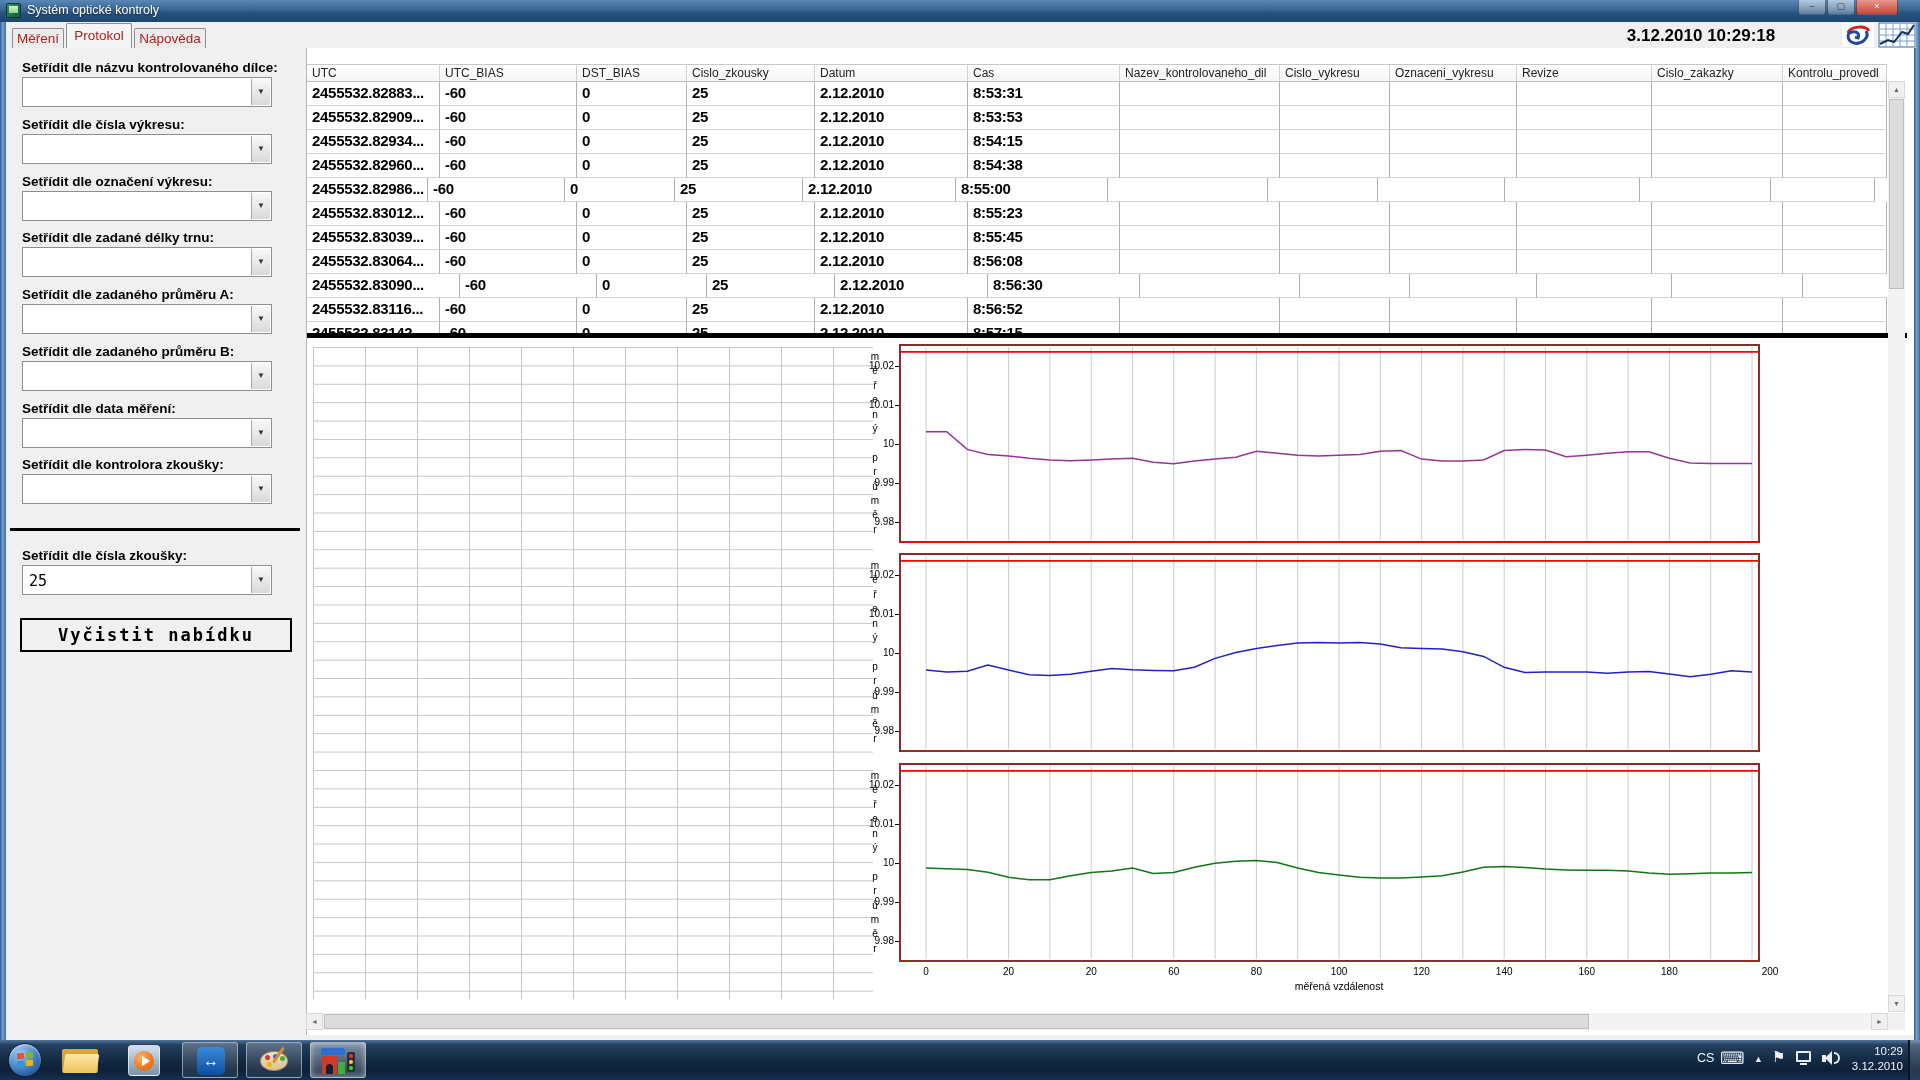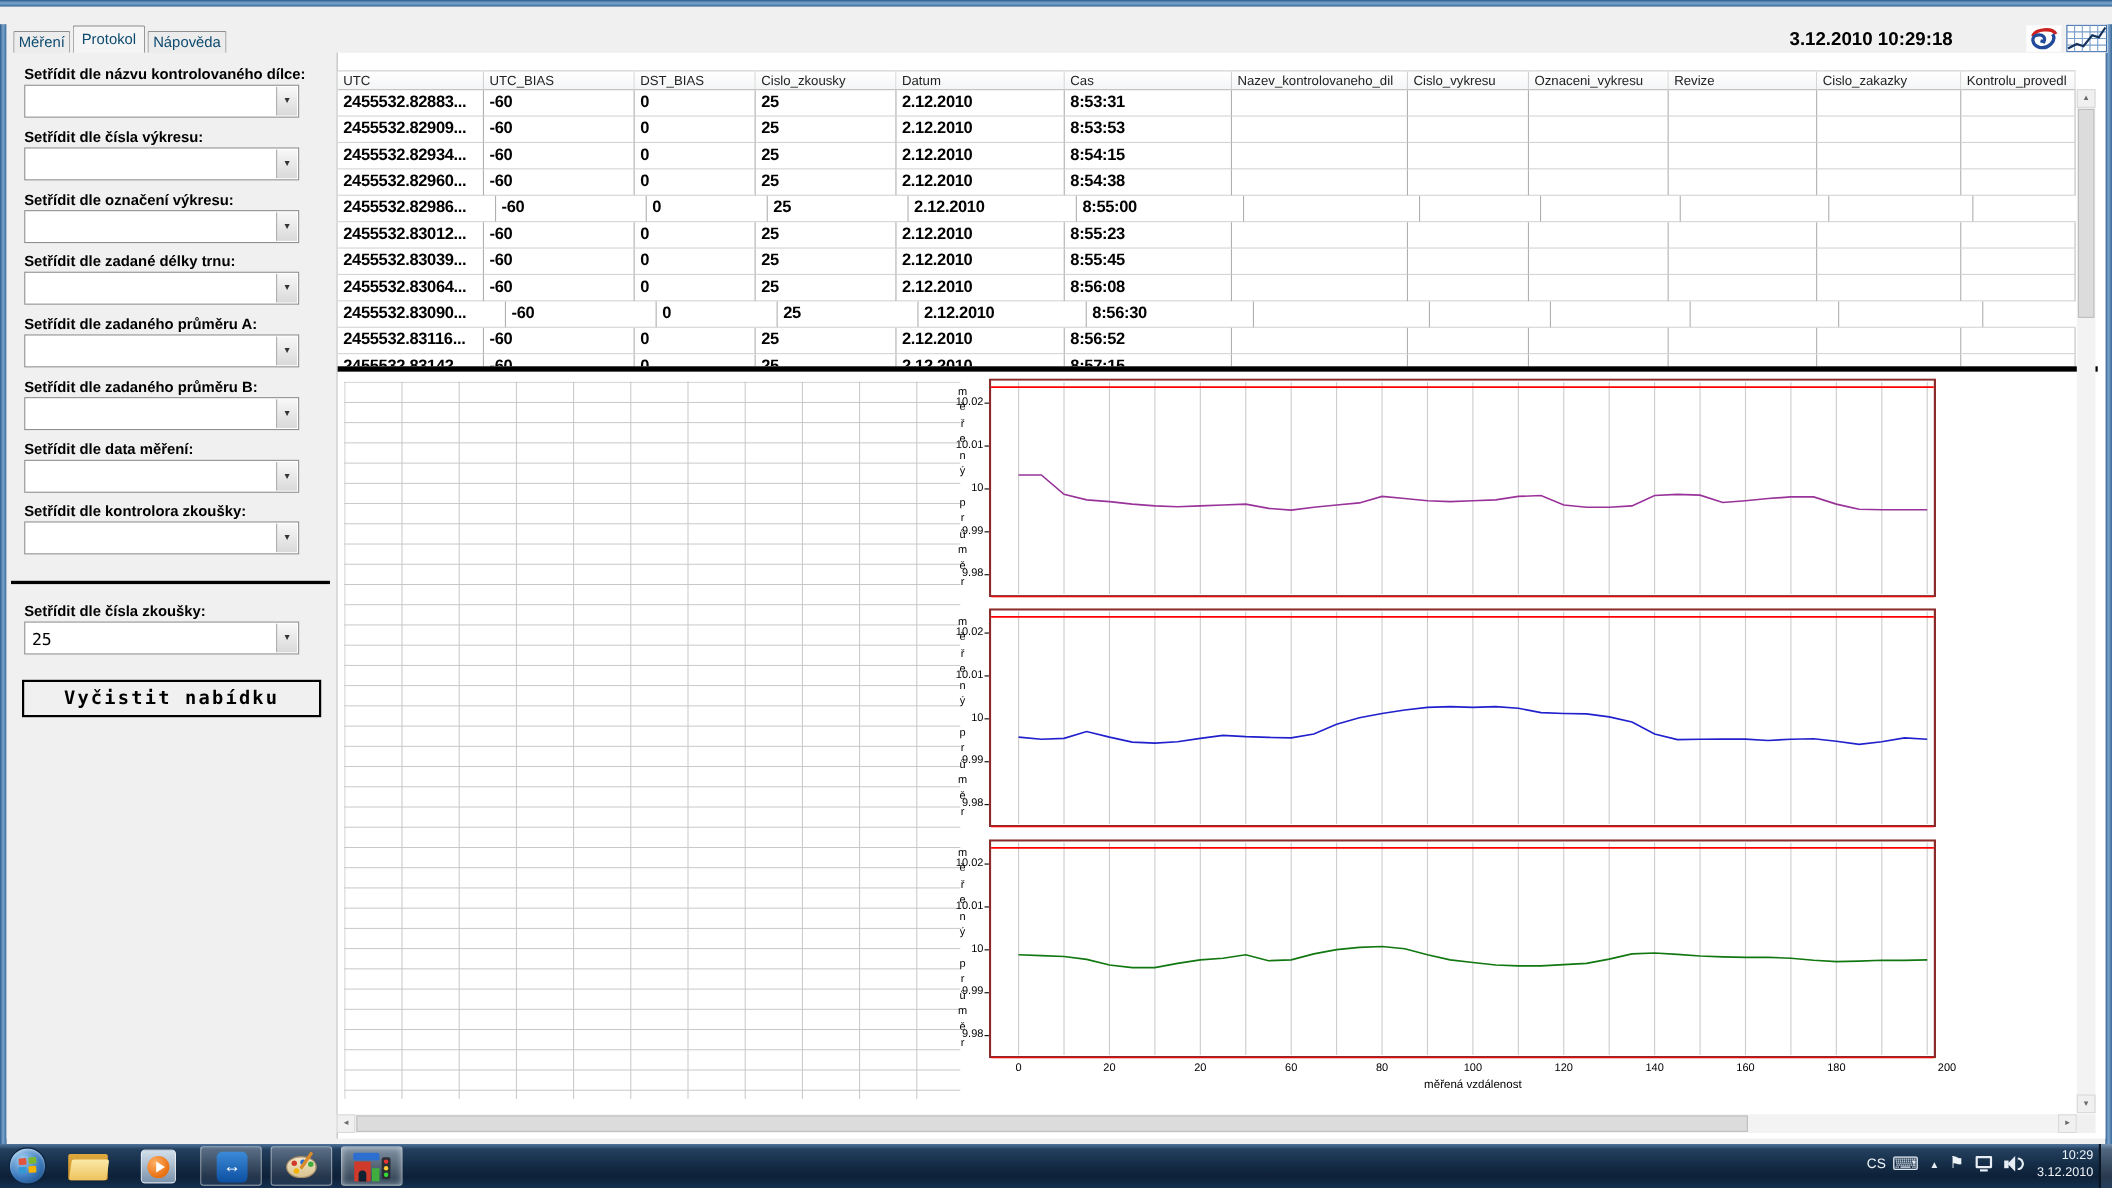--- a/index.html
+++ b/index.html
@@ -24,21 +24,21 @@
   .winborder { position:absolute; background:linear-gradient(to right,#2c5a8a,#7aa4cd 45%,#3a6a9a); }
   #border-left  { left:0; top:22px; width:6px;  height:1018px; }
   #border-right { left:1914px; top:22px; width:6px; height:1018px; }
   #border-bottom{ left:0; top:1034px; width:1920px; height:6px;
     background:linear-gradient(to bottom,#2c5a8a,#7aa4cd 45%,#3a6a9a); }
 
   
   #tabbar { position:absolute; left:6px; top:22px; width:1908px; height:26px; background:#f0f0f0; }
   .tab { position:absolute; top:6px; height:20px; background:#ececec; border:1px solid #8e8e8e;
     border-bottom:none; border-radius:2px 2px 0 0; font-size:13.5px; text-align:center;
-    padding-top:2px; color:#0c4a6e; }
+    padding-top:2px; color:#b91c1c; }
   .tab.active { top:1px; height:25px; background:#f5f5f5; padding-top:4px; z-index:2; }
   #datetime { position:absolute; left:1600px; top:4px; width:190px; text-align:center;
     font-size:17px; font-weight:bold; color:#000; }
   #logo-g { position:absolute; left:1836px; top:1px; width:32px; height:24px; background:#fdfdfd; }
   #logo-g svg, #logo-chart svg { display:block; }
   #logo-chart { position:absolute; left:1872px; top:0; width:38px; height:26px; background:#fdfdfd; }
 
   
   #sidebar { position:absolute; left:6px; top:48px; width:300px; height:987px; background:#f0f0f0; }
   .filter-group { position:absolute; left:0; width:300px; height:52px; }
@@ -160,20 +160,29 @@
     font-size:11.5px; line-height:15px; }
   #show-desktop { position:absolute; right:0; top:0; width:12px; height:40px;
     background:linear-gradient(rgba(255,255,255,.22),rgba(255,255,255,.08));
     border-left:2px solid #0a1625; }
 </style>
 </head>
 <body>
 
 <div id="screen">
 
+  <div id="titlebar">
+    <div id="title-icon"></div>
+    <div id="title-text">Systém optické kontroly</div>
+    <div class="capbtns">
+      <div class="capbtn">–</div>
+      <div class="capbtn">▢</div>
+      <div class="capbtn close">×</div>
+    </div>
+  </div>
   <div id="border-left" class="winborder"></div>
   <div id="border-right" class="winborder"></div>
   <div id="border-bottom"></div>
 
   <div id="tabbar">
     <div id="tabs-mount">
         <div class="tab" style="left: 6px; width: 52px;">Měření</div>
         <div class="tab active" style="left: 60px; width: 66px;">Protokol</div>
         <div class="tab" style="left: 128px; width: 72px;">Nápověda</div>
       </div>
@@ -330,21 +339,21 @@
             <div class="c" style="width: 153px;">2.12.2010</div>
             <div class="c" style="width: 152px;">8:54:38</div>
             <div class="c" style="width: 160px;"></div>
             <div class="c" style="width: 110px;"></div>
             <div class="c" style="width: 127px;"></div>
             <div class="c" style="width: 135px;"></div>
             <div class="c" style="width: 131px;"></div>
             <div class="c" style="width: 104px;"></div>
           </div>
           <div class="tbl-r">
-            <div class="c" style="width: 144px;">2455532.82986...</div>
+            <div class="c" style="width: 121px;">2455532.82986...</div>
             <div class="c" style="width: 137px;">-60</div>
             <div class="c" style="width: 110px;">0</div>
             <div class="c" style="width: 128px;">25</div>
             <div class="c" style="width: 153px;">2.12.2010</div>
             <div class="c" style="width: 152px;">8:55:00</div>
             <div class="c" style="width: 160px;"></div>
             <div class="c" style="width: 110px;"></div>
             <div class="c" style="width: 127px;"></div>
             <div class="c" style="width: 135px;"></div>
             <div class="c" style="width: 131px;"></div>

